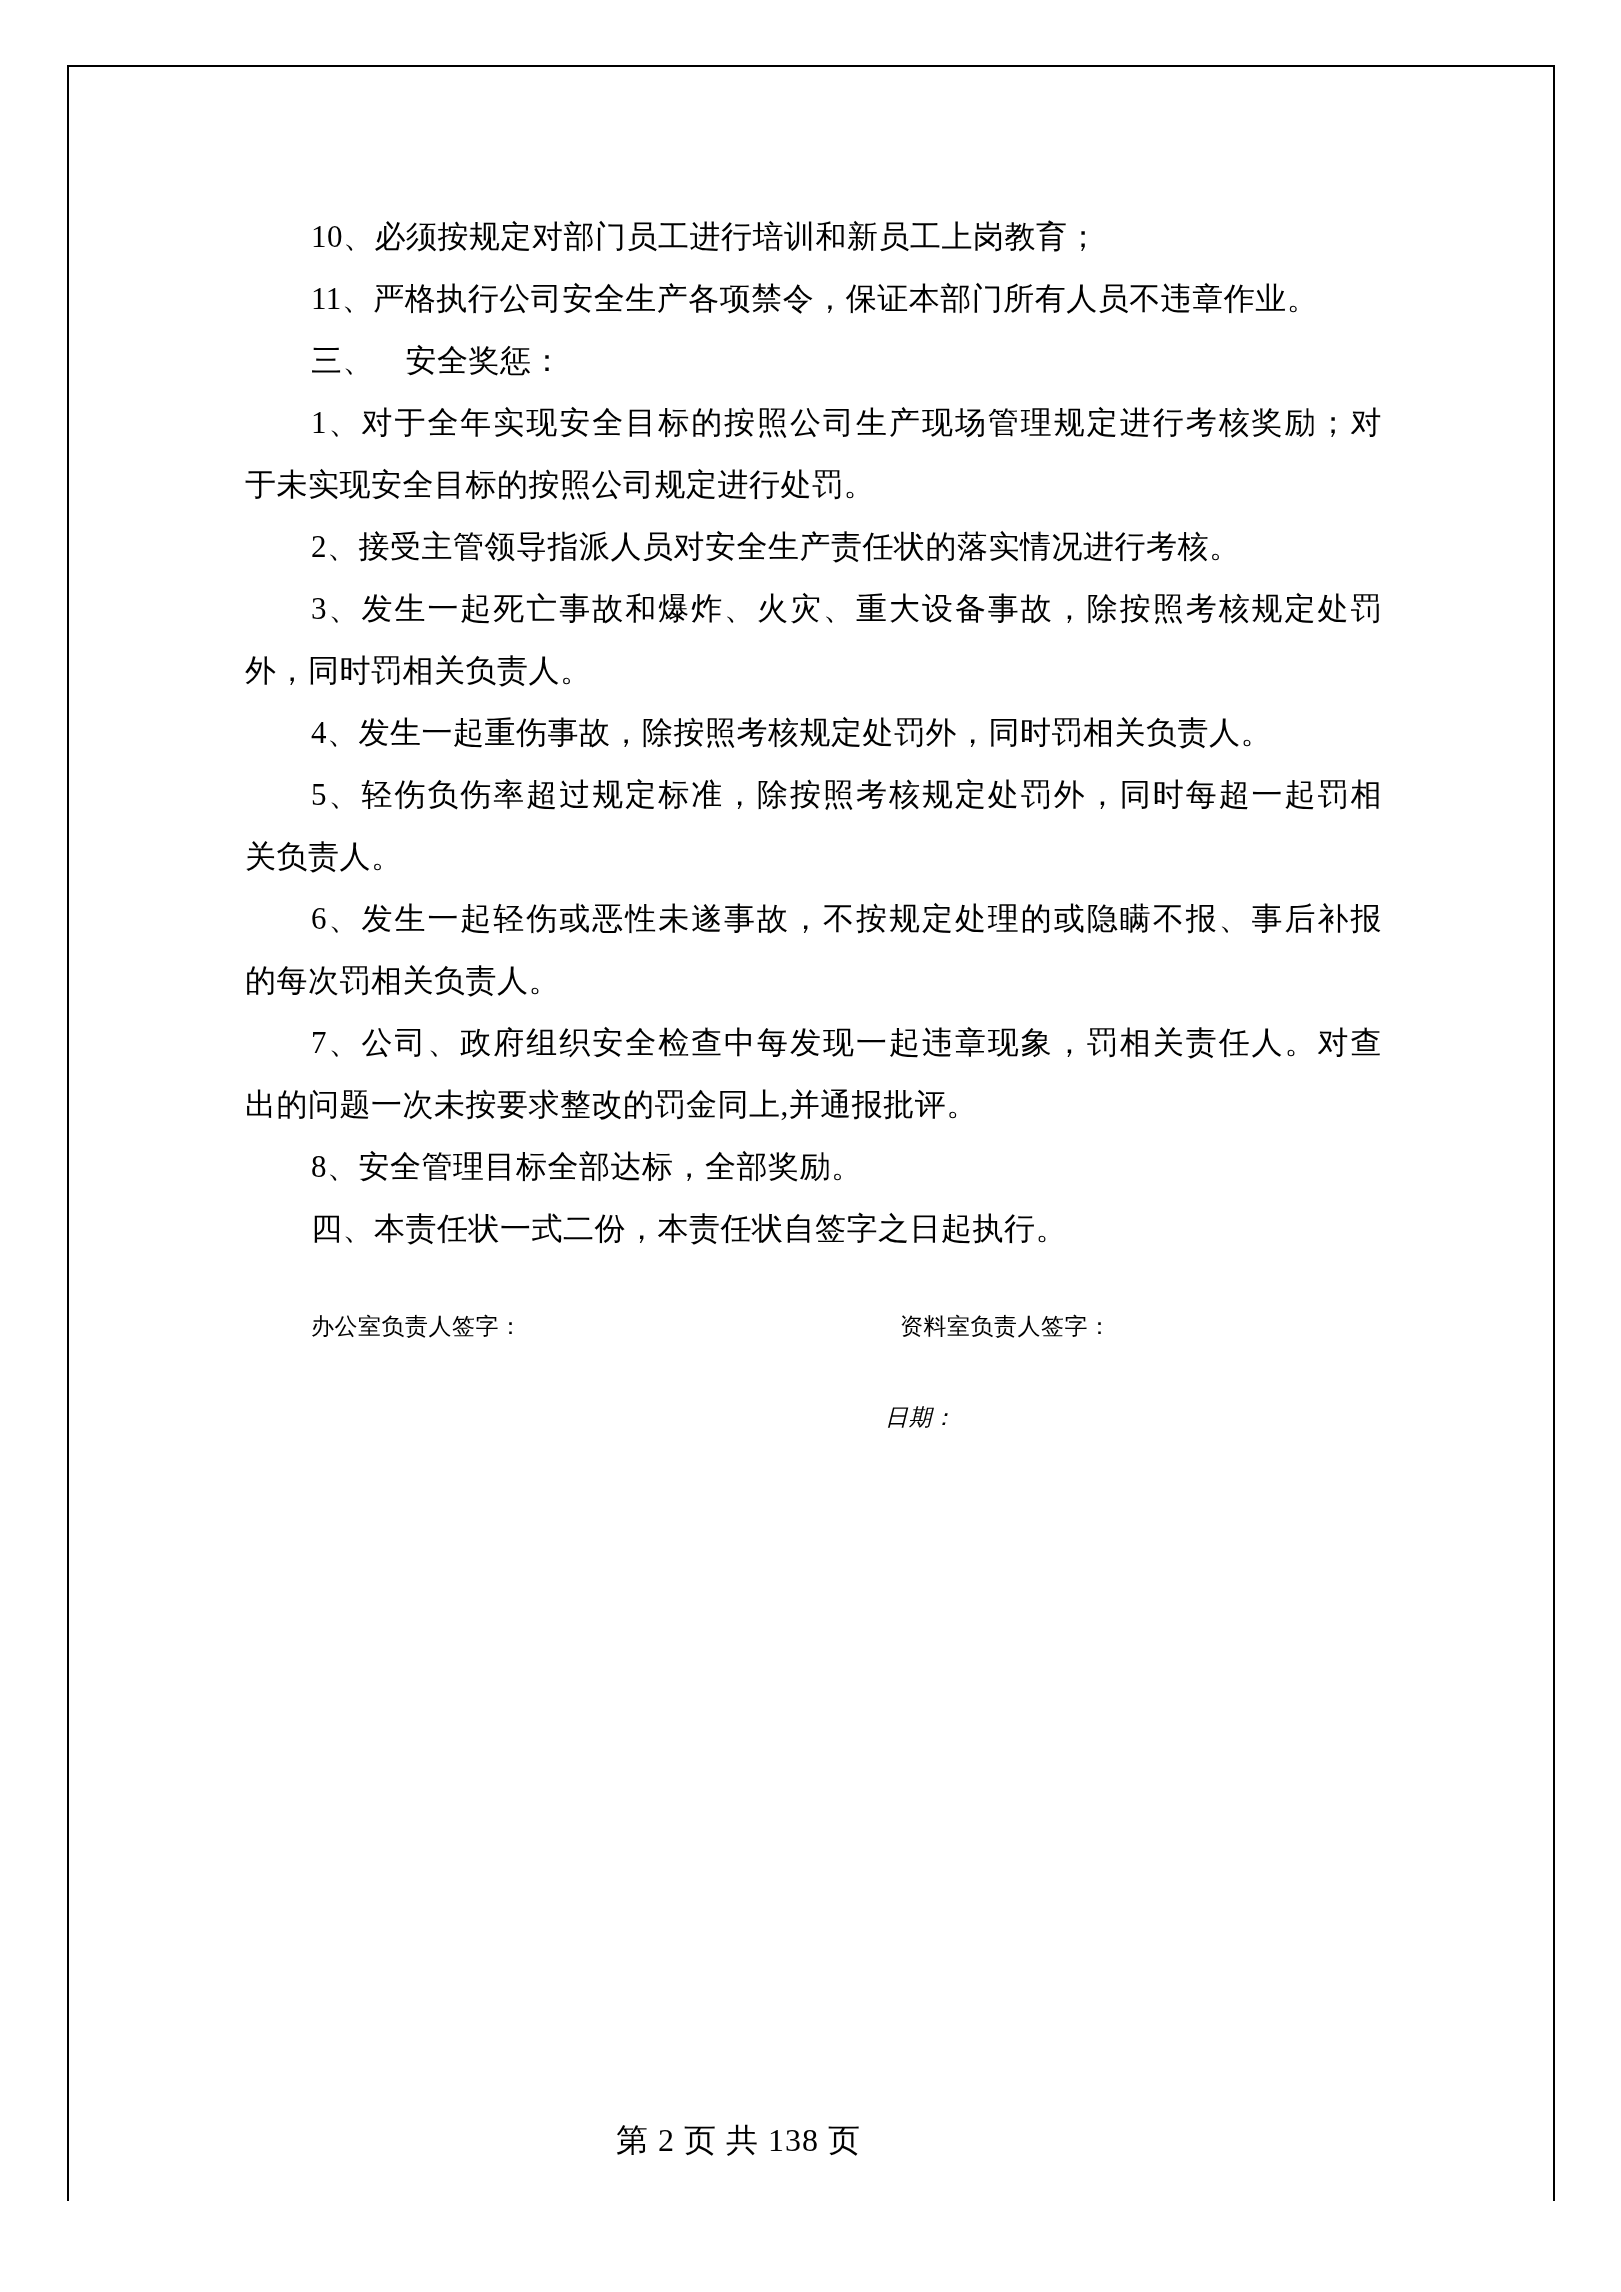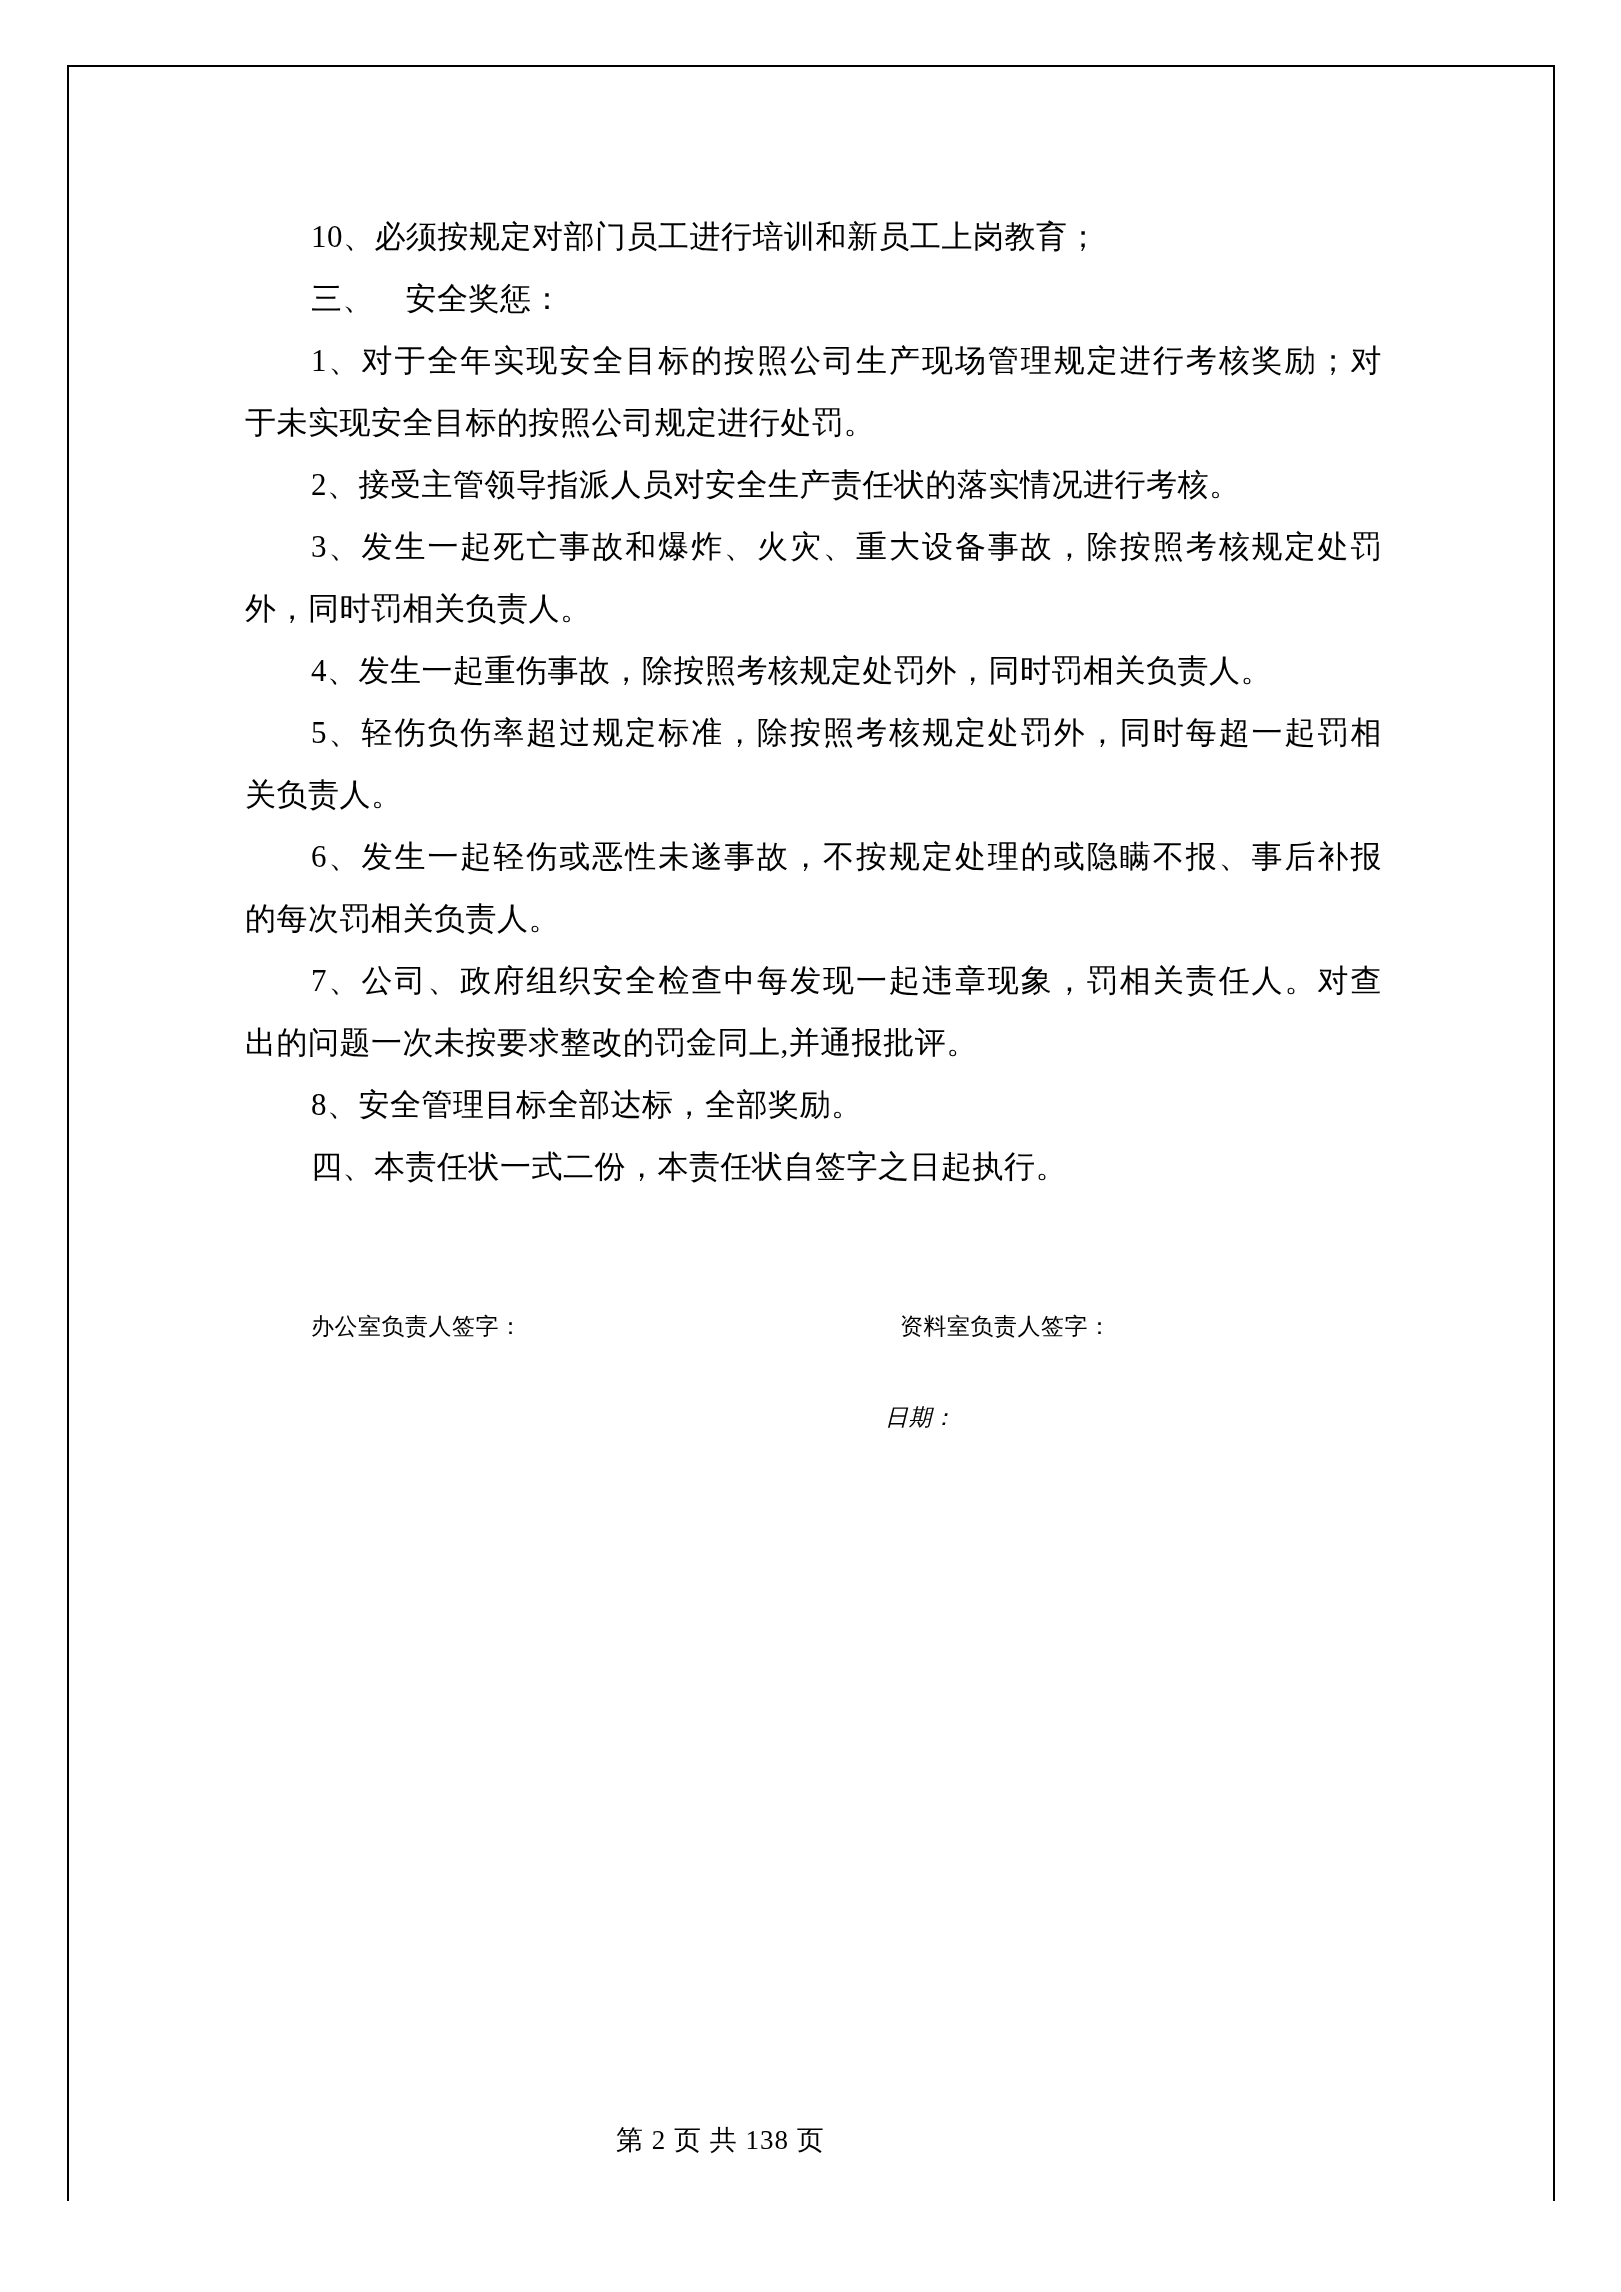--- a/index.html
+++ b/index.html
@@ -52,35 +52,36 @@
       letter-spacing: 0.5px;
       white-space: pre;
     }
     .sig-left  { left: 311px; top: 1307px; }
     .sig-right { left: 900px; top: 1307px; }
     .date-label { left: 885px; top: 1398px; font-style: italic; }
     .footer {
       position: absolute;
       left: 616px;
       top: 2125px;
-      font-size: 27px;
+      font-size: 32px;
       line-height: 31px;
       white-space: pre;
       letter-spacing: 1px;
     }
   </style>
 </head>
 <body>
 
 <div class="page">
 
   <div class="frame"></div>
 
   <main class="doc-body">
     <div class="line indent">10、必须按规定对部门员工进行培训和新员工上岗教育；</div>
+    <div class="line indent">11、严格执行公司安全生产各项禁令，保证本部门所有人员不违章作业。</div>
     <div class="line indent">三、　安全奖惩：</div>
     <div class="line indent fill">1、对于全年实现安全目标的按照公司生产现场管理规定进行考核奖励；对</div>
     <div class="line">于未实现安全目标的按照公司规定进行处罚。</div>
     <div class="line indent">2、接受主管领导指派人员对安全生产责任状的落实情况进行考核。</div>
     <div class="line indent fill">3、发生一起死亡事故和爆炸、火灾、重大设备事故，除按照考核规定处罚</div>
     <div class="line">外，同时罚相关负责人。</div>
     <div class="line indent">4、发生一起重伤事故，除按照考核规定处罚外，同时罚相关负责人。</div>
     <div class="line indent fill">5、轻伤负伤率超过规定标准，除按照考核规定处罚外，同时每超一起罚相</div>
     <div class="line">关负责人。</div>
     <div class="line indent fill">6、发生一起轻伤或恶性未遂事故，不按规定处理的或隐瞒不报、事后补报</div>

